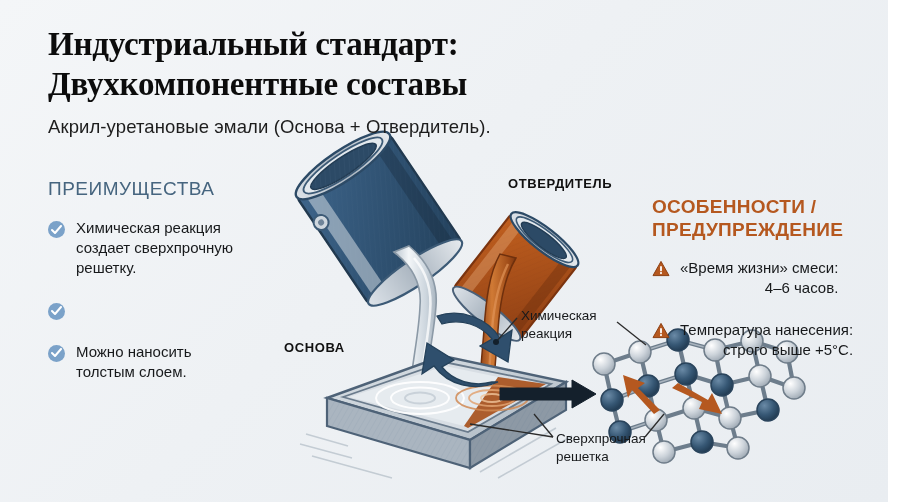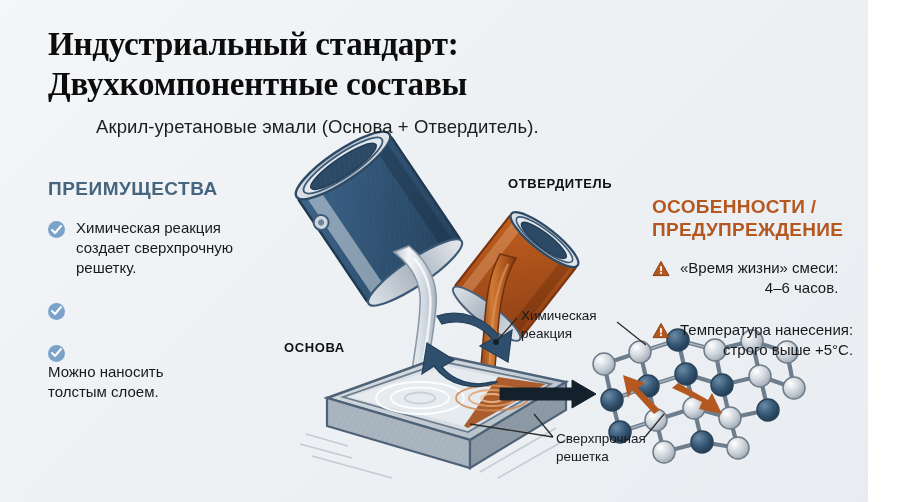--- a/index.html
+++ b/index.html
@@ -8,20 +8,21 @@
     background: #ffffff;
   }
   #page {
     position: relative;
     width: 868px;
     height: 502px;
     overflow: hidden;
     background: linear-gradient(135deg, #f4f6f8 0%, #eef1f4 45%, #e9edf1 100%);
     font-family: "Liberation Sans", sans-serif;
     color: #1b1b1b;
+    padding-left: 20px;
   }
 
   
   .title {
     position: absolute;
     left: 48px;
     top: 24px;
     width: 620px;
     font-family: "Liberation Serif", serif;
     font-weight: 700;
@@ -32,43 +33,42 @@
     white-space: pre-line;
   }
   .subtitle {
     position: absolute;
     left: 48px;
     top: 116px;
     font-size: 18.5px;
     font-weight: 400;
     color: #1d1d1d;
     letter-spacing: 0.1px;
-    margin-left: 48px;
   }
 
   
   .col-left {
     position: absolute;
     left: 48px;
     top: 178px;
     width: 236px;
   }
   .head-benefits {
     font-size: 19px;
-    font-weight: 700;
+    font-weight: 400;
     letter-spacing: 0.5px;
     color: #46657f;
     margin: 0 0 18px 0;
   }
   .bullet {
     display: flex;
     align-items: flex-start;
     margin-bottom: 22px;
   }
-  .bullet:last-child { margin-bottom: 0; flex-direction: column; }
+  .bullet:last-child { margin-bottom: 0; }
   .chk {
     flex: 0 0 auto;
     width: 17px;
     height: 17px;
     border-radius: 50%;
     background: #7ba2c9;
     margin-right: 11px;
     margin-top: 3px;
     position: relative;
   }

